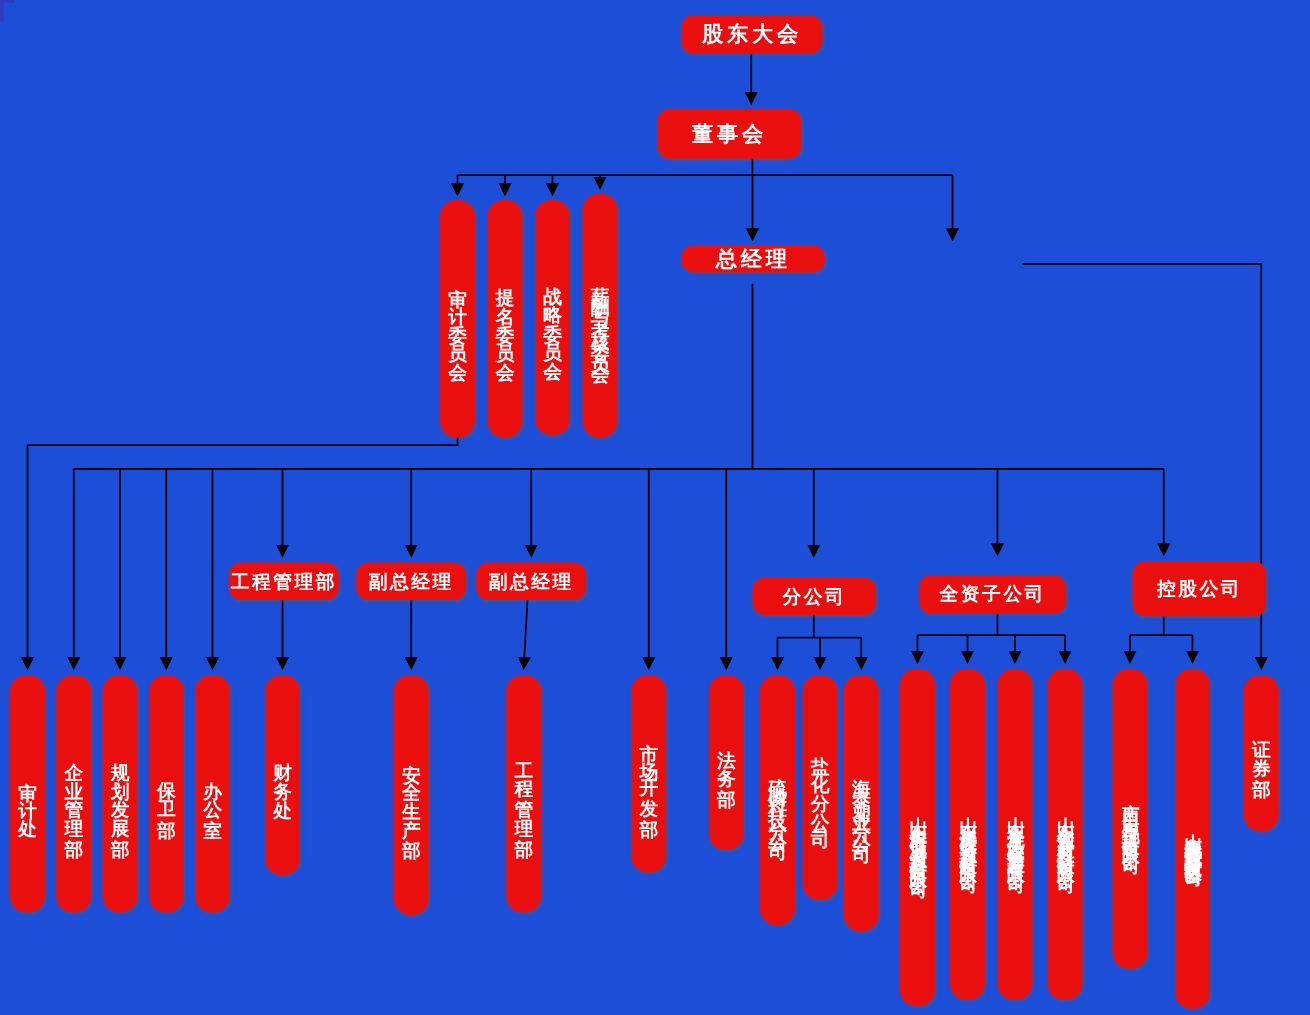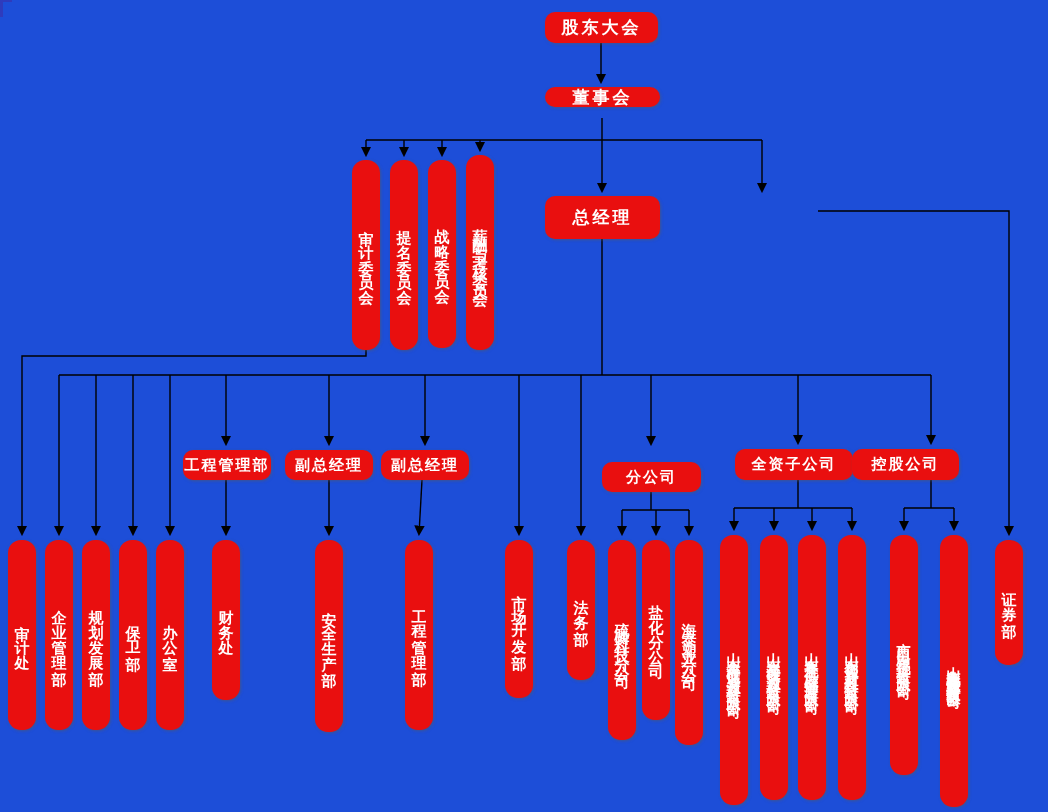--- a/index.html
+++ b/index.html
@@ -96,34 +96,34 @@
       <line x1="904" y1="508" x2="904" y2="529" marker-end="url(#arw)"></line>
       <line x1="954" y1="508" x2="954" y2="529" marker-end="url(#arw)"></line>
 
       <polyline points="818,211 1009,211 1009,534" marker-end="url(#arw)"></polyline>
     </g>
   </svg>
 
   <div class="corner-mark"></div>
 
   <div class="node hbox" style="left:545px;top:12px;width:113px;height:31px">股东大会</div>
-  <div class="node hbox" style="left:545px;top:87px;width:115px;height:20px">董事会</div>
-  <div class="node hbox" style="left:545px;top:196px;width:115px;height:43px">总经理</div>
+  <div class="node hbox" style="left:526px;top:87px;width:115px;height:40px">董事会</div>
+  <div class="node hbox" style="left:545px;top:196px;width:115px;height:22px">总经理</div>
 
   <div class="node vbox sp-wide" style="left:352px;top:160px;width:28px;height:190px">审计委员会</div>
   <div class="node vbox sp-wide" style="left:390px;top:160px;width:28px;height:190px">提名委员会</div>
   <div class="node vbox sp-wide" style="left:428px;top:160px;width:28px;height:188px">战略委员会</div>
   <div class="node vbox sp-med" style="left:466px;top:155px;width:28px;height:195px">薪酬与考核委员会</div>
 
   <div class="node hbox hbox-sm" style="left:183px;top:450px;width:88px;height:30px">工程管理部</div>
   <div class="node hbox hbox-sm" style="left:285px;top:450px;width:88px;height:30px">副总经理</div>
   <div class="node hbox hbox-sm" style="left:381px;top:450px;width:88px;height:30px">副总经理</div>
   <div class="node hbox hbox-sm" style="left:602px;top:462px;width:99px;height:30px">分公司</div>
-  <div class="node hbox hbox-sm" style="left:735px;top:449px;width:118px;height:31px">全资子公司</div>
-  <div class="node hbox hbox-sm" style="left:852px;top:449px;width:107px;height:31px">控股公司</div>
+  <div class="node hbox hbox-sm" style="left:735px;top:460px;width:118px;height:31px">全资子公司</div>
+  <div class="node hbox hbox-sm" style="left:906px;top:449px;width:107px;height:44px">控股公司</div>
 
   <div class="node vbox sp-wide" style="left:8px;top:540px;width:28px;height:190px">审计处</div>
   <div class="node vbox sp-wide" style="left:45px;top:540px;width:28px;height:190px">企业管理部</div>
   <div class="node vbox sp-wide" style="left:82px;top:540px;width:28px;height:190px">规划发展部</div>
   <div class="node vbox sp-wide" style="left:119px;top:540px;width:28px;height:190px">保卫部</div>
   <div class="node vbox sp-wide" style="left:156px;top:540px;width:28px;height:190px">办公室</div>
   <div class="node vbox sp-wide" style="left:212px;top:540px;width:28px;height:160px">财务处</div>
   <div class="node vbox sp-wide" style="left:315px;top:540px;width:28px;height:192px">安全生产部</div>
   <div class="node vbox sp-wide" style="left:405px;top:540px;width:28px;height:190px">工程管理部</div>
   <div class="node vbox sp-wide" style="left:505px;top:540px;width:28px;height:158px">市场开发部</div>

